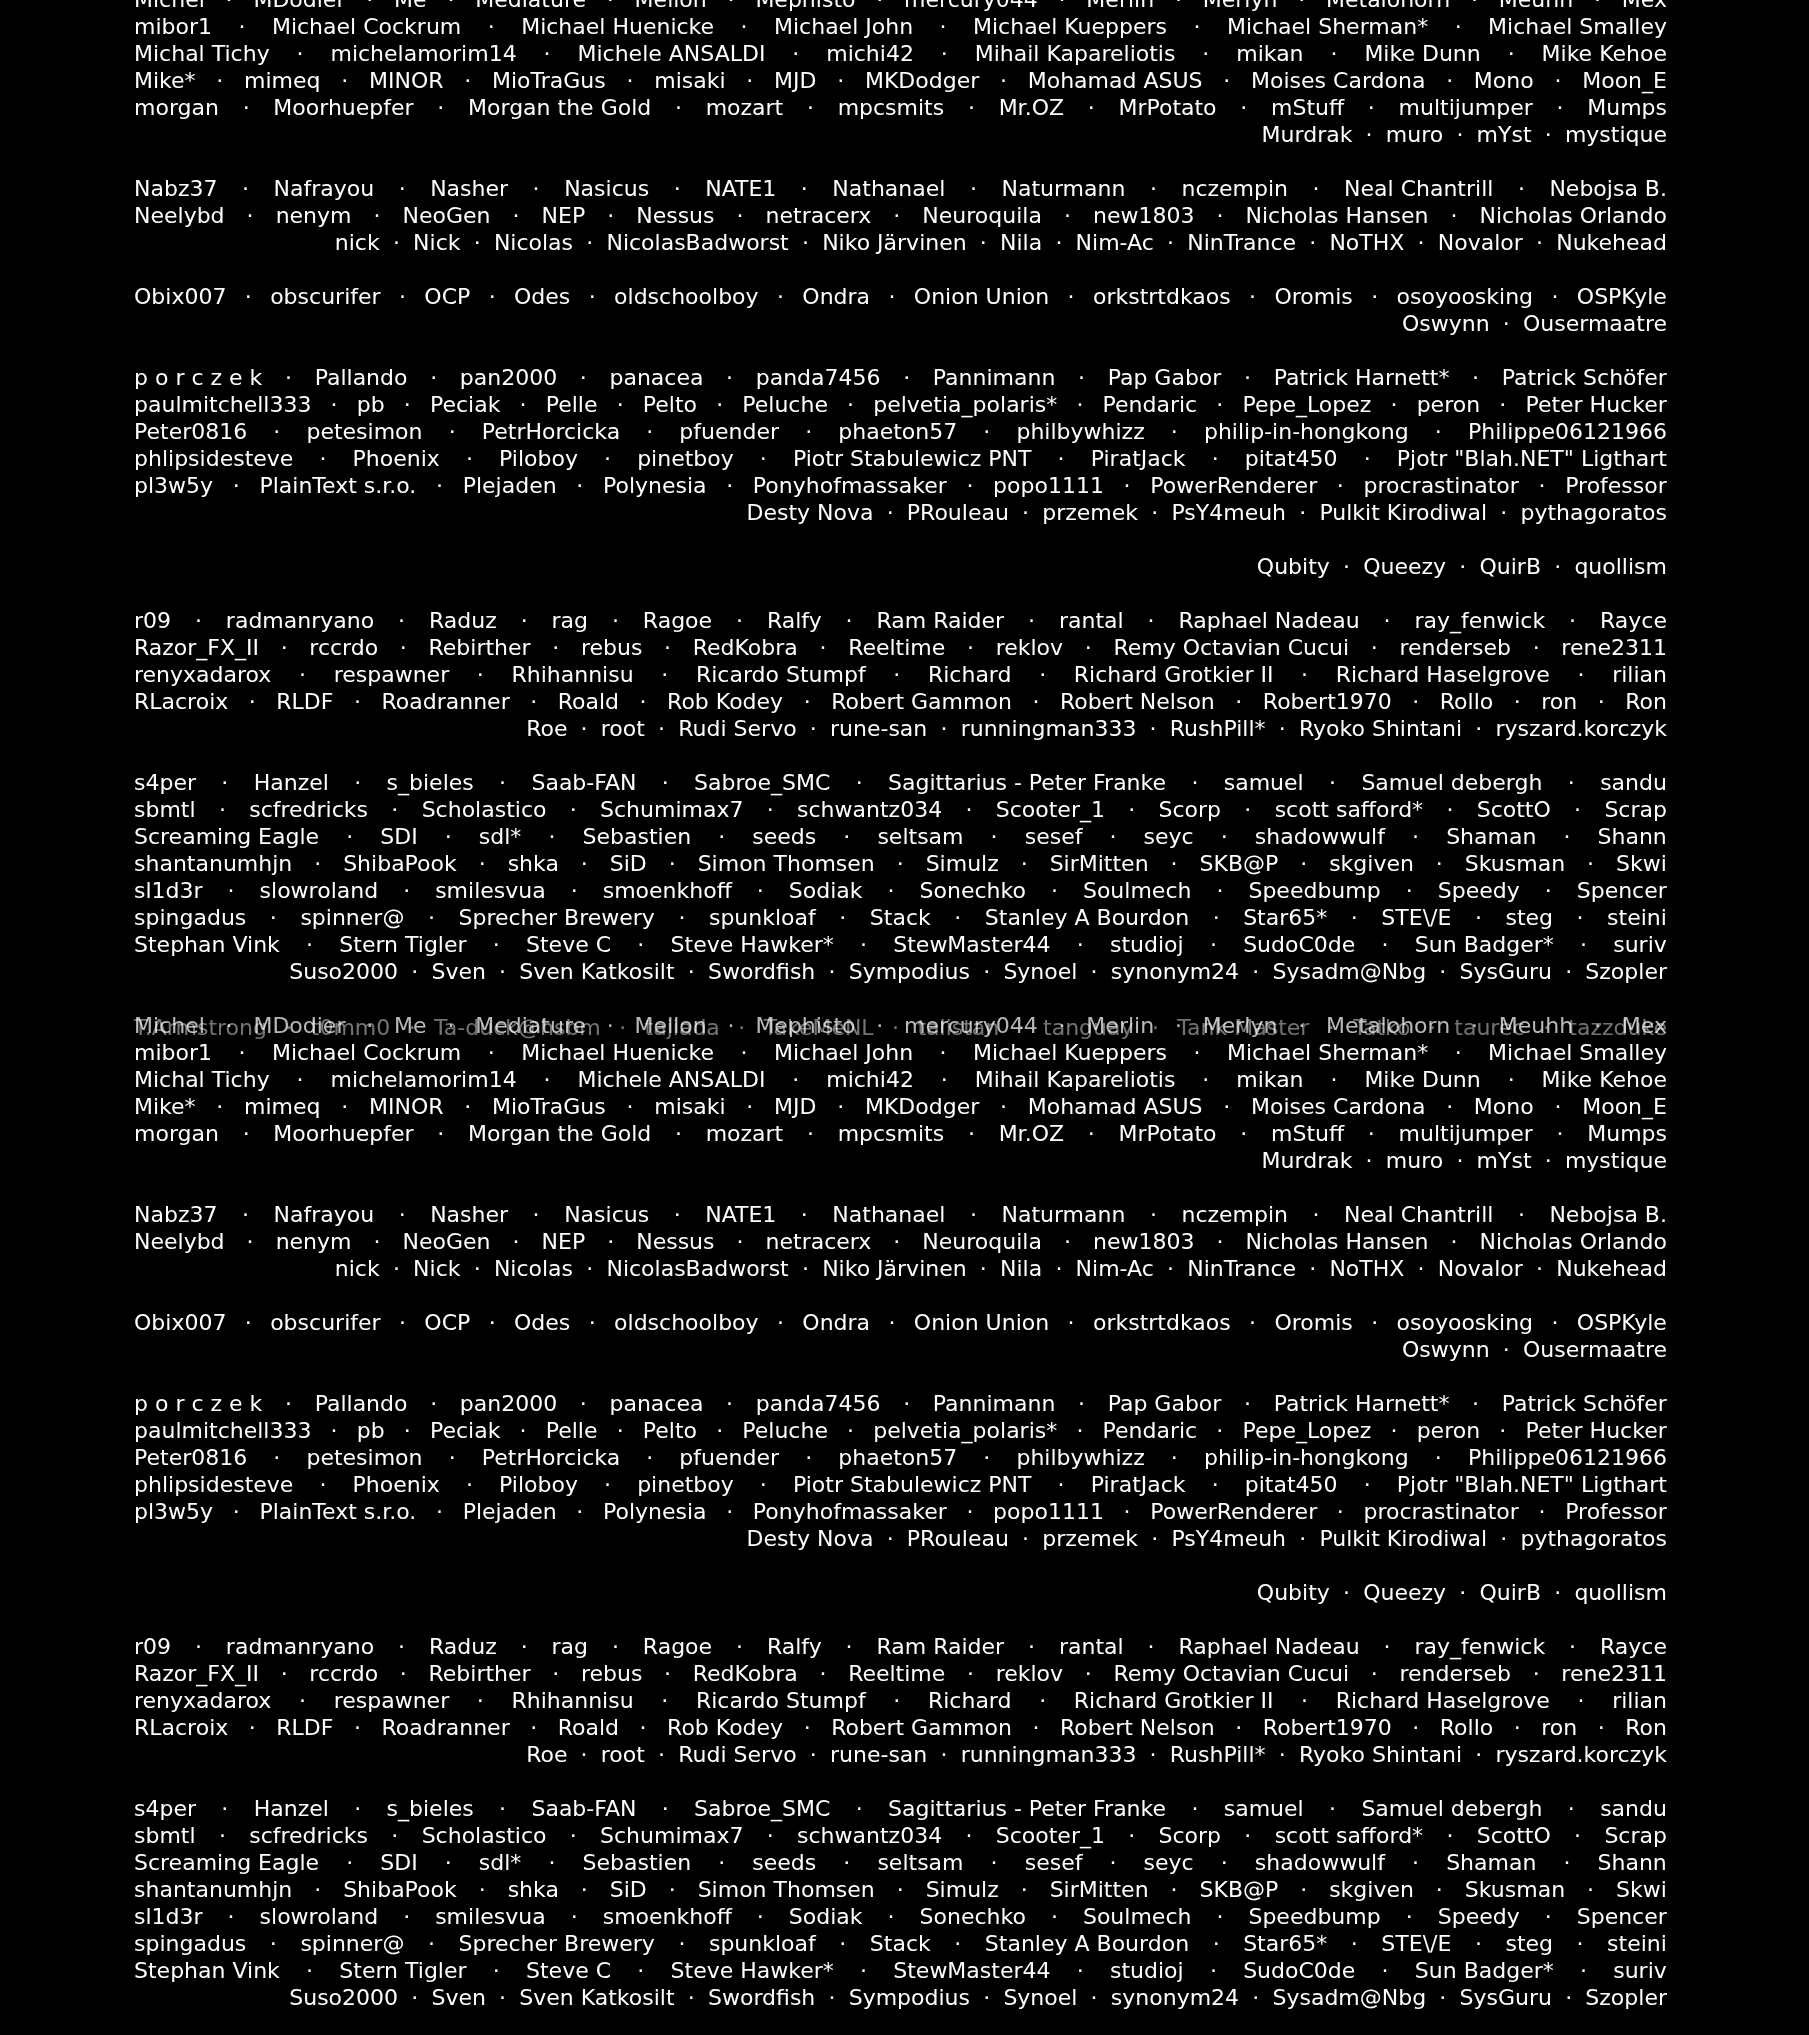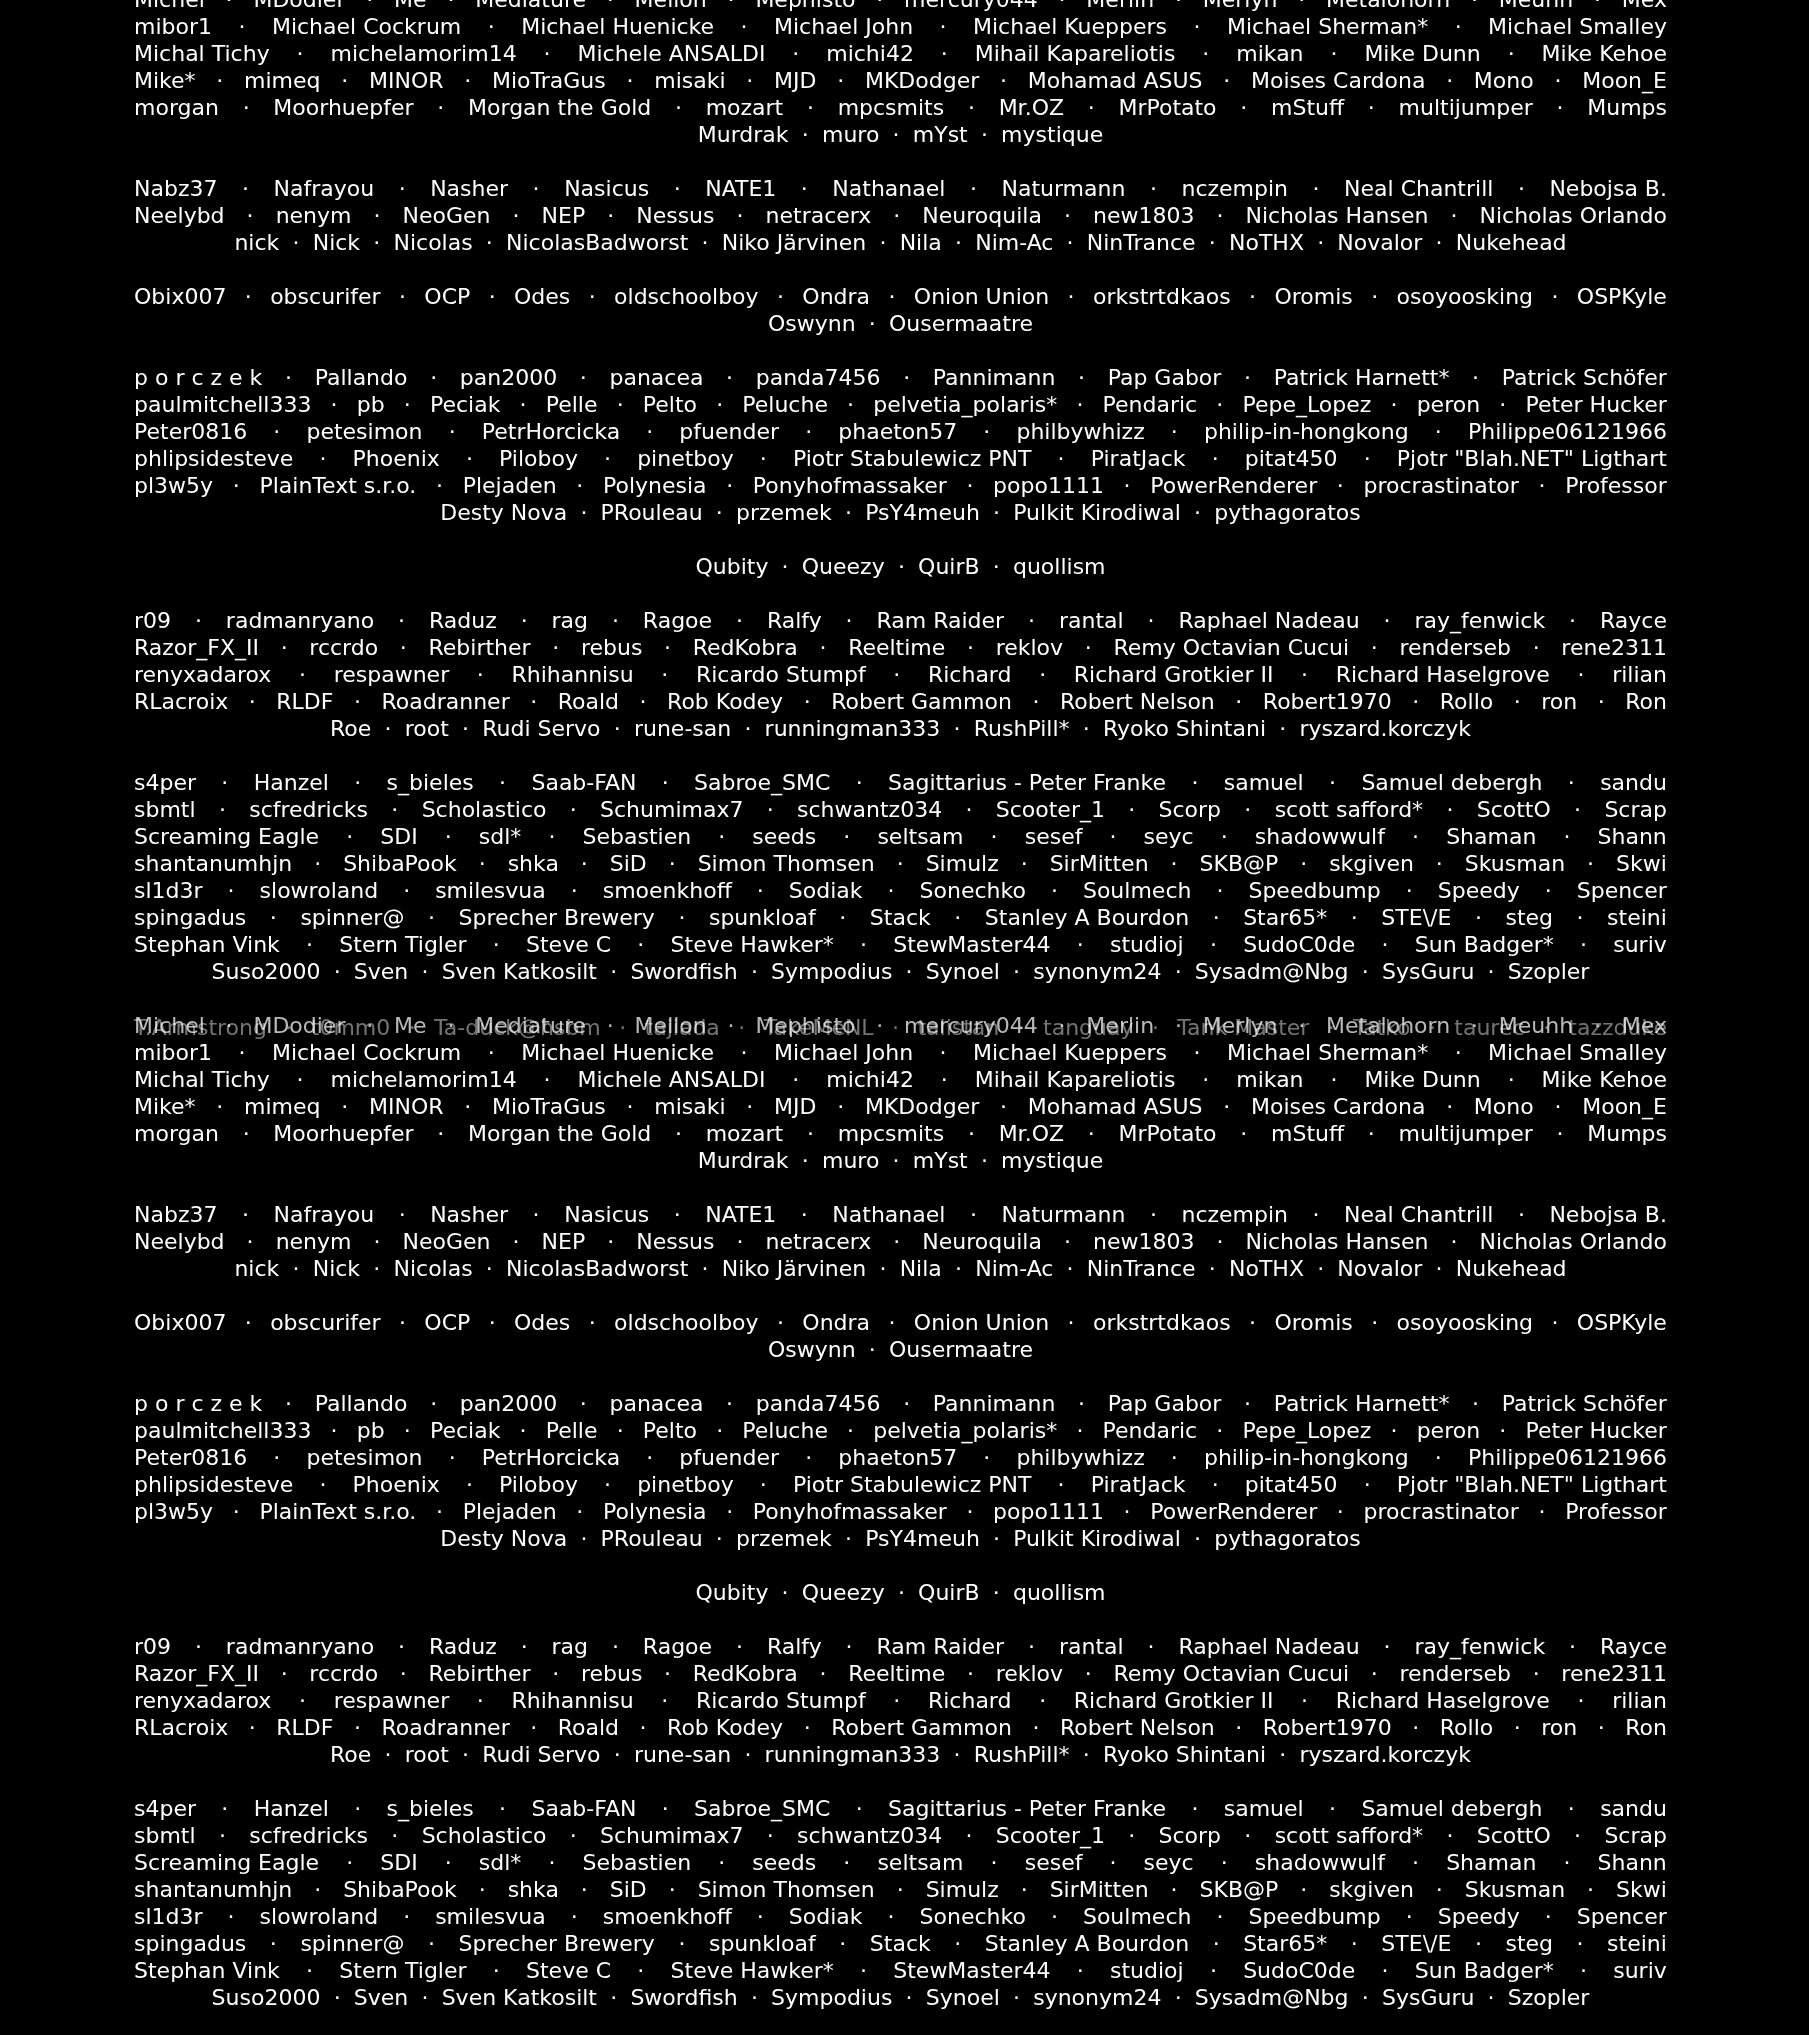--- a/index.html
+++ b/index.html
@@ -31,21 +31,21 @@
   .line {
     height: 27px;
     line-height: 27px;
     white-space: pre;
   }
   .line-justify {
     display: flex;
     justify-content: space-between;
     align-items: baseline;
   }
-  .line-natural { display: block; text-align: center; }
+  .line-natural { display: block; text-align: right; }
   .line-natural .sep { margin: 0 0.6em; }
   .line-justify .sep { margin: 0; }
   .name, .sep { display: inline-block; white-space: pre; }
   
   .copy-2 { margin-top: -54px; }
   .copy-1 .section:last-child .line { opacity: 0.45; transform: translateY(2.3px); margin-top: 6px; }
   .copy-2 .section:first-child .line:first-child { opacity: 0.72; }
 </style>
 </head>
 <body>

